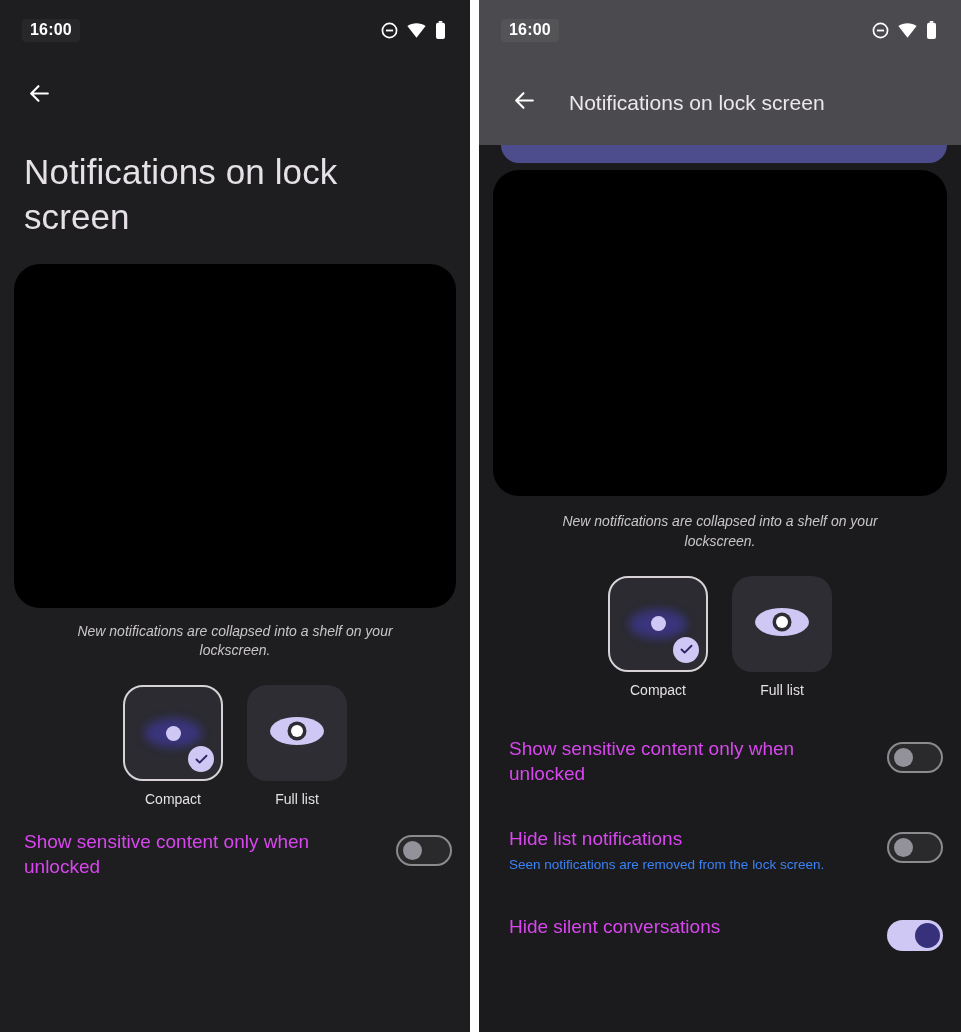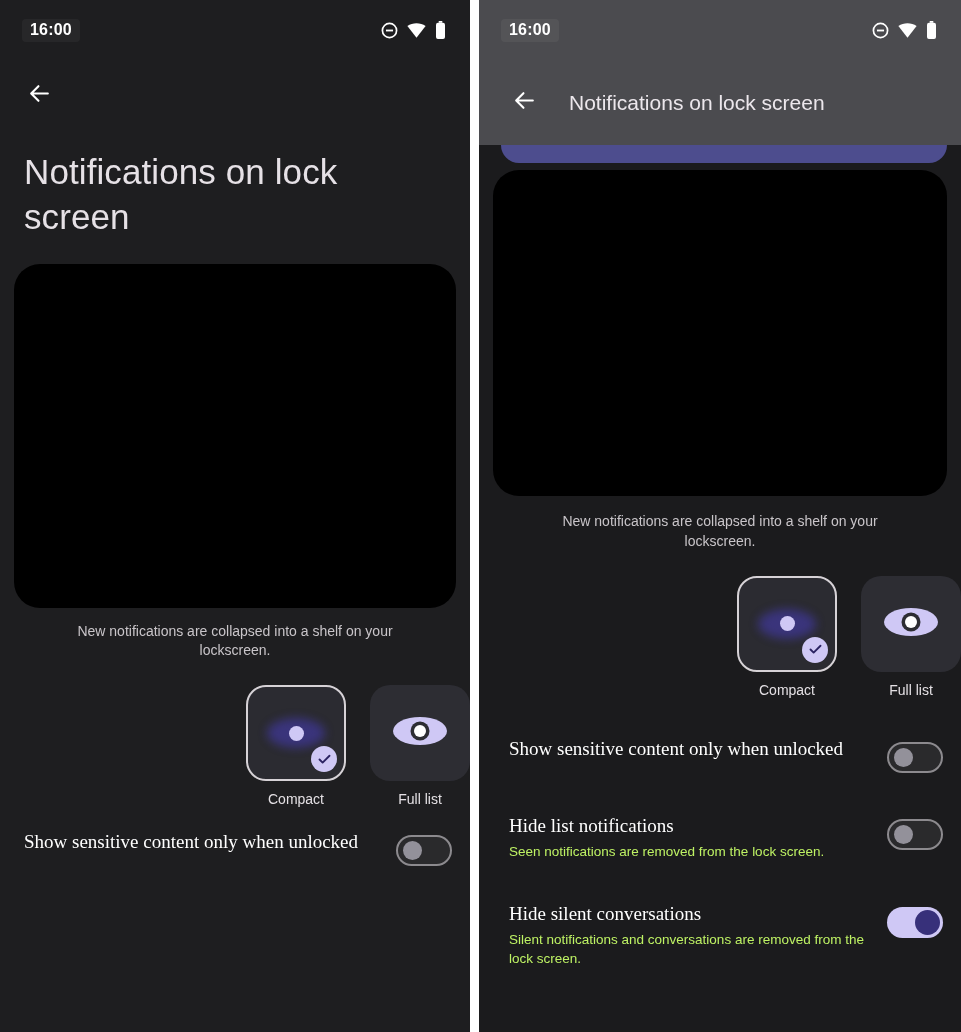--- a/index.html
+++ b/index.html
@@ -101,26 +101,27 @@
     height:326px;
   }
 
   
   .helper {
     color:#c9c5c9;
     font-size:14px;
     line-height:1.42;
     text-align:center;
     padding:14px 60px 0 60px;
+    font-style:italic;
   }
   .helper.right { padding:16px 72px 0 72px; }
 
   
   .options {
-    display:flex; justify-content:flex-end;
+    display:flex; justify-content:center;
     gap:24px;
     padding-top:24px;
   }
   .option { width:100px; cursor:pointer; }
   .option-tile {
     width:100px; height:96px;
     background:#2d2d33;
     border-radius:20px;
     position:relative;
     display:flex; align-items:center; justify-content:center;
@@ -153,23 +154,23 @@
   }
 
   
   .rows { padding:18px 0 0 0; }
   .row {
     display:flex; align-items:flex-start;
     padding:20px 18px 20px 30px;
     gap:16px; cursor:pointer;
   }
   .row-texts { flex:1; }
-  .row-title { color:#ffffff; font-size:19px; line-height:1.32;font-family:Liberation Serif, serif; }
+  .row-title { color:#d946ef; font-size:19px; line-height:1.32; }
   .row-sub {
-    color:#bef264; font-size:13.5px;
+    color:#3b82f6; font-size:13.5px;
     line-height:1.42; margin-top:4px;
   }
   .switch {
     flex:0 0 56px;
     width:56px; height:31px;
     border-radius:999px; position:relative;
     margin-top:6px;
   }
   .switch.off {
     background:#2a2a2c;
@@ -394,21 +395,20 @@
           <div class="row-texts">
             <div class="row-title">Hide list notifications</div>
             <div class="row-sub">Seen notifications are removed from the lock screen.</div>
           </div>
           <div class="switch off"></div>
         </div>
 
         <div class="row">
           <div class="row-texts">
             <div class="row-title">Hide silent conversations</div>
-            <div class="row-sub">Silent notifications and conversations are removed from the lock screen.</div>
           </div>
           <div class="switch on"></div>
         </div>
 
       </div>
     </div>
   </div>
 </div>
 
 </body></html>

